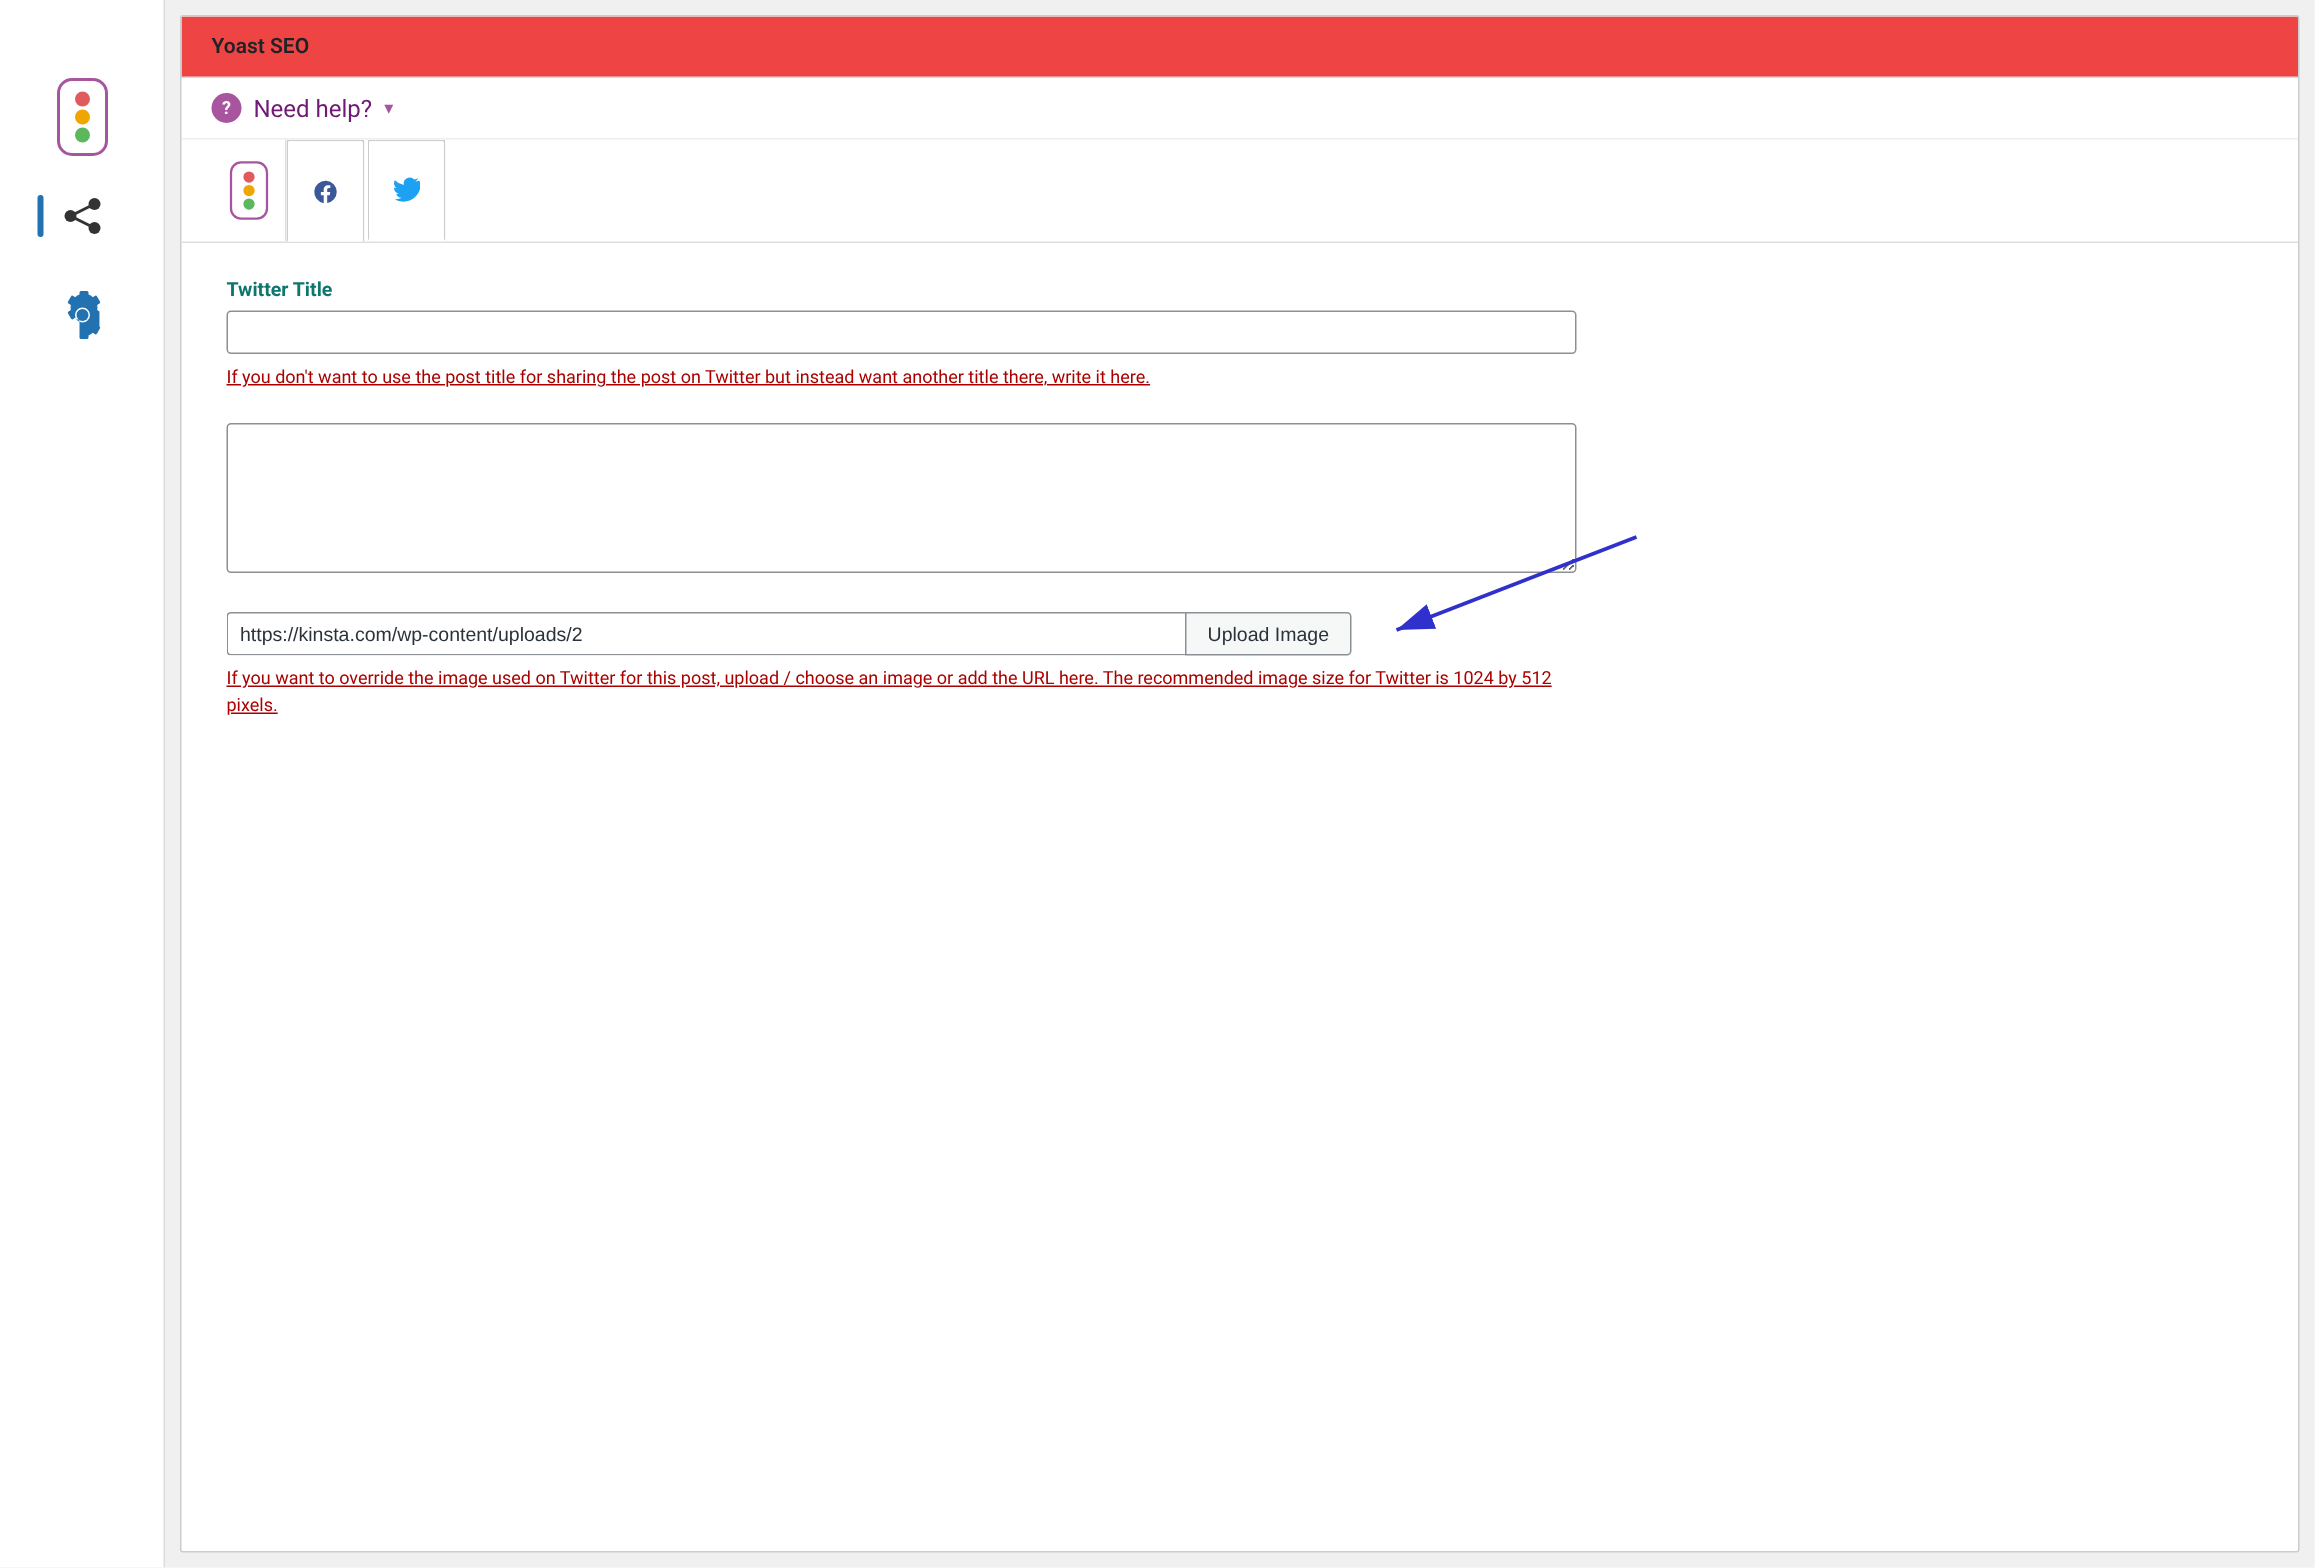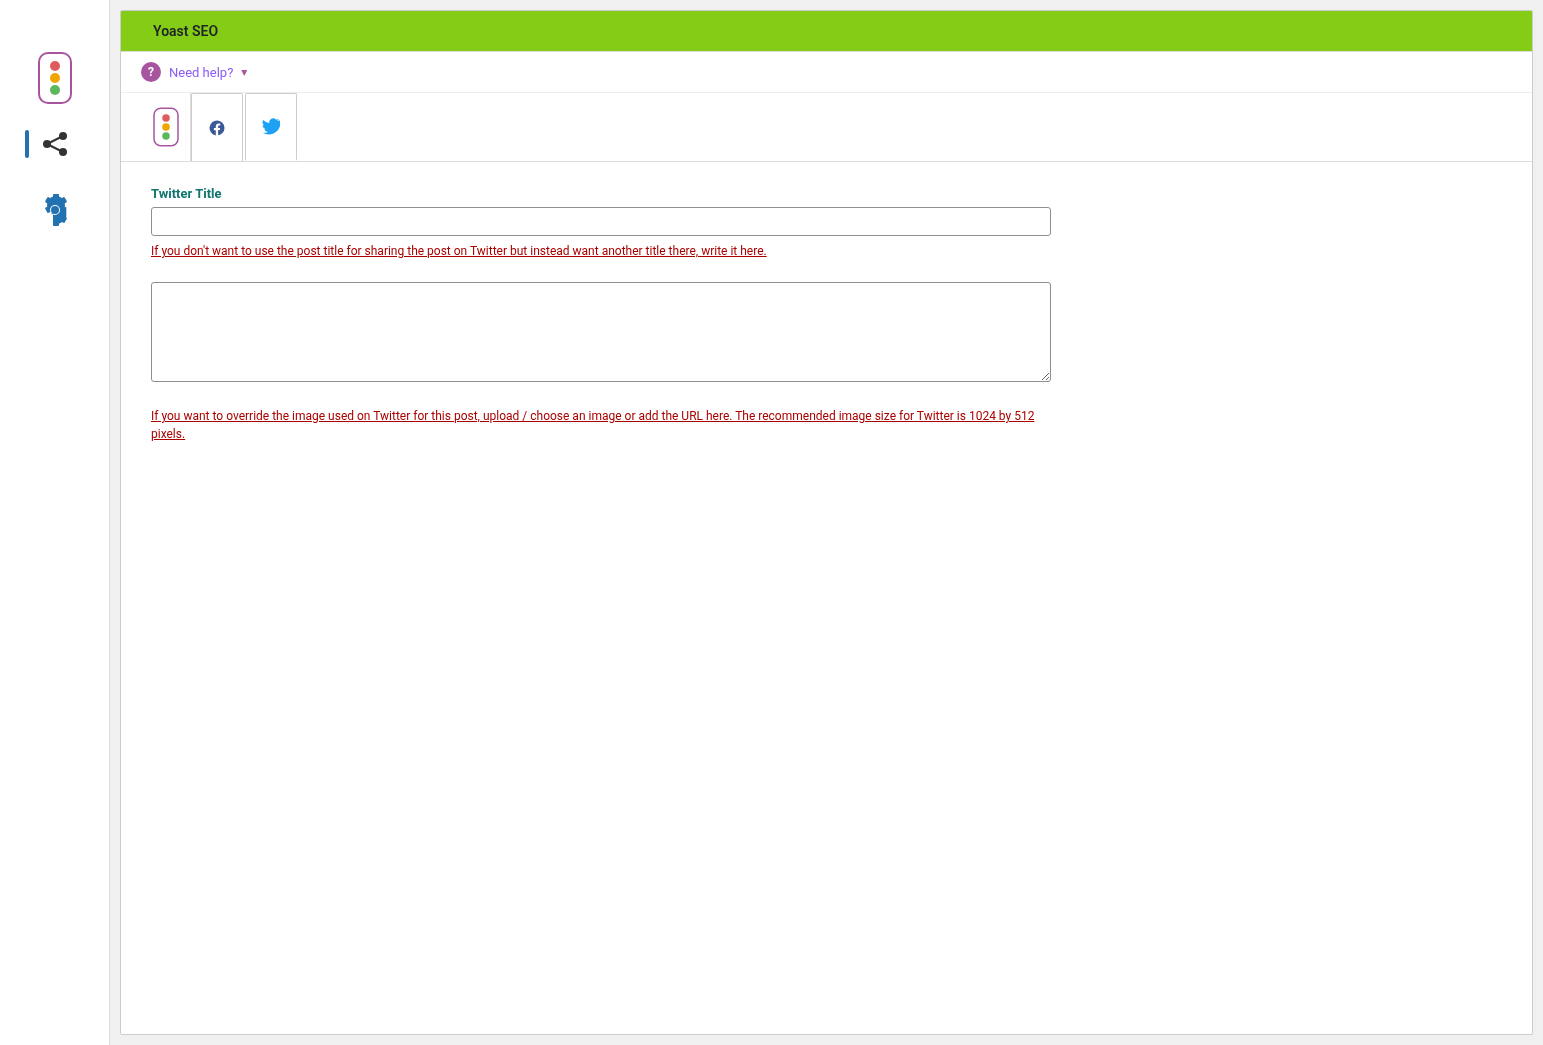--- a/index.html
+++ b/index.html
@@ -87,23 +87,23 @@
     .main-content {
       flex: 1;
       background: #fff;
       border: 1px solid #ccc;
       margin: 10px;
       border-radius: 2px;
       overflow: hidden;
     }
     
     .top-bar {
-      padding: 12px 32px;
+      padding: 12px 20px;
       border-bottom: 1px solid #ddd;
-      background: #84cc16;
+      background: #ef4444;
     }
     .top-bar-title {
       font-size: 14px;
       font-weight: 600;
       color: #1d2327;
     }
     
     .help-row {
       display: flex;
       align-items: center;
@@ -118,23 +118,23 @@
       border-radius: 50%;
       display: flex;
       align-items: center;
       justify-content: center;
       color: #fff;
       font-size: 12px;
       font-weight: 700;
       flex-shrink: 0;
     }
     .help-link {
-      color: #8b5cf6;
+      color: #701a75;
       text-decoration: none;
-      font-size: 13px;
+      font-size: 16px;
     }
     .chevron-down {
       color: #a855a0;
       font-size: 12px;
     }
     
     .tabs-section {
       display: flex;
       align-items: stretch;
       padding: 0 20px;
@@ -333,18 +333,33 @@
         <label class="field-label">Twitter Title</label>
         <input type="text" class="field-input" value="" style="">
         <p class="field-hint">If you don't want to use the post title for sharing the post on Twitter but instead want another title there, write it here.</p>
       </div>
 
       <div class="field-group">
         <textarea class="field-textarea" style=""></textarea>
       </div>
 
       <div class="field-group">
+        <div class="arrow-container">
+
+          <svg class="arrow-svg" width="400" height="90" viewBox="0 0 400 90">
+            <defs>
+              <marker id="arrowhead" markerWidth="10" markerHeight="7" refX="10" refY="3.5" orient="auto">
+                <polygon points="0 0, 10 3.5, 0 7" fill="#3030cc"></polygon>
+              </marker>
+            </defs>
+            <line x1="380" y1="10" x2="220" y2="72" stroke="#3030cc" stroke-width="2.5" marker-end="url(#arrowhead)"></line>
+          </svg>
+          <div class="image-row">
+            <input type="text" class="image-url-input" value="https://kinsta.com/wp-content/uploads/2" style="">
+            <button class="upload-btn">Upload Image</button>
+          </div>
+        </div>
         <p class="field-hint">If you want to override the image used on Twitter for this post, upload / choose an image or add the URL here. The recommended image size for Twitter is 1024 by 512 pixels.</p>
       </div>
 
     </div>
   </div>
 </div>
 
 </body></html>

